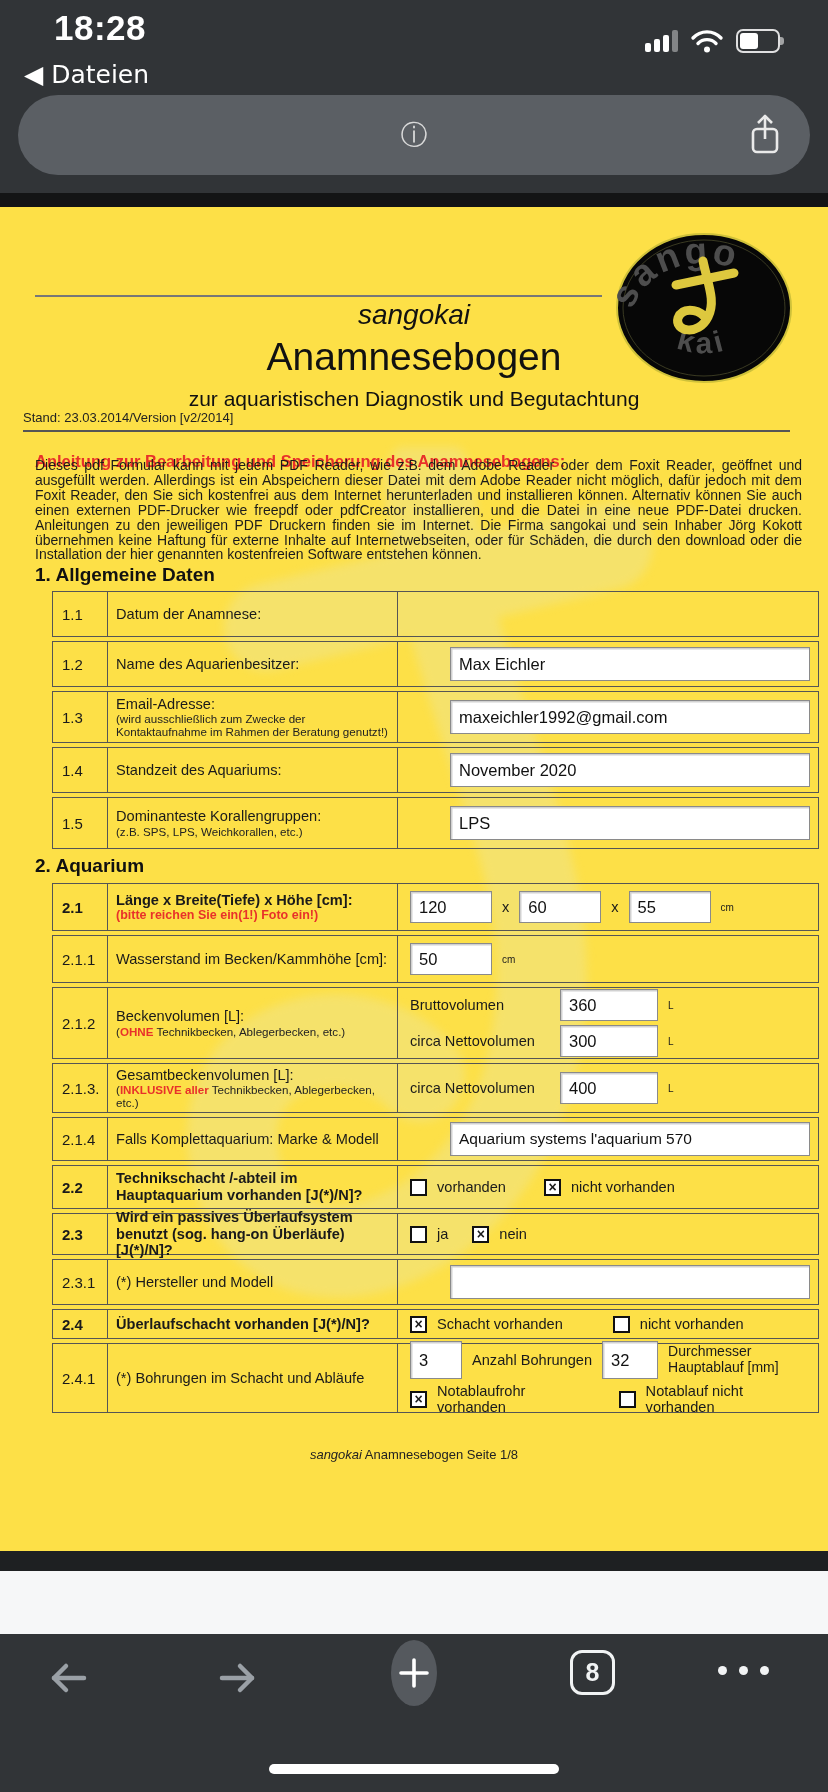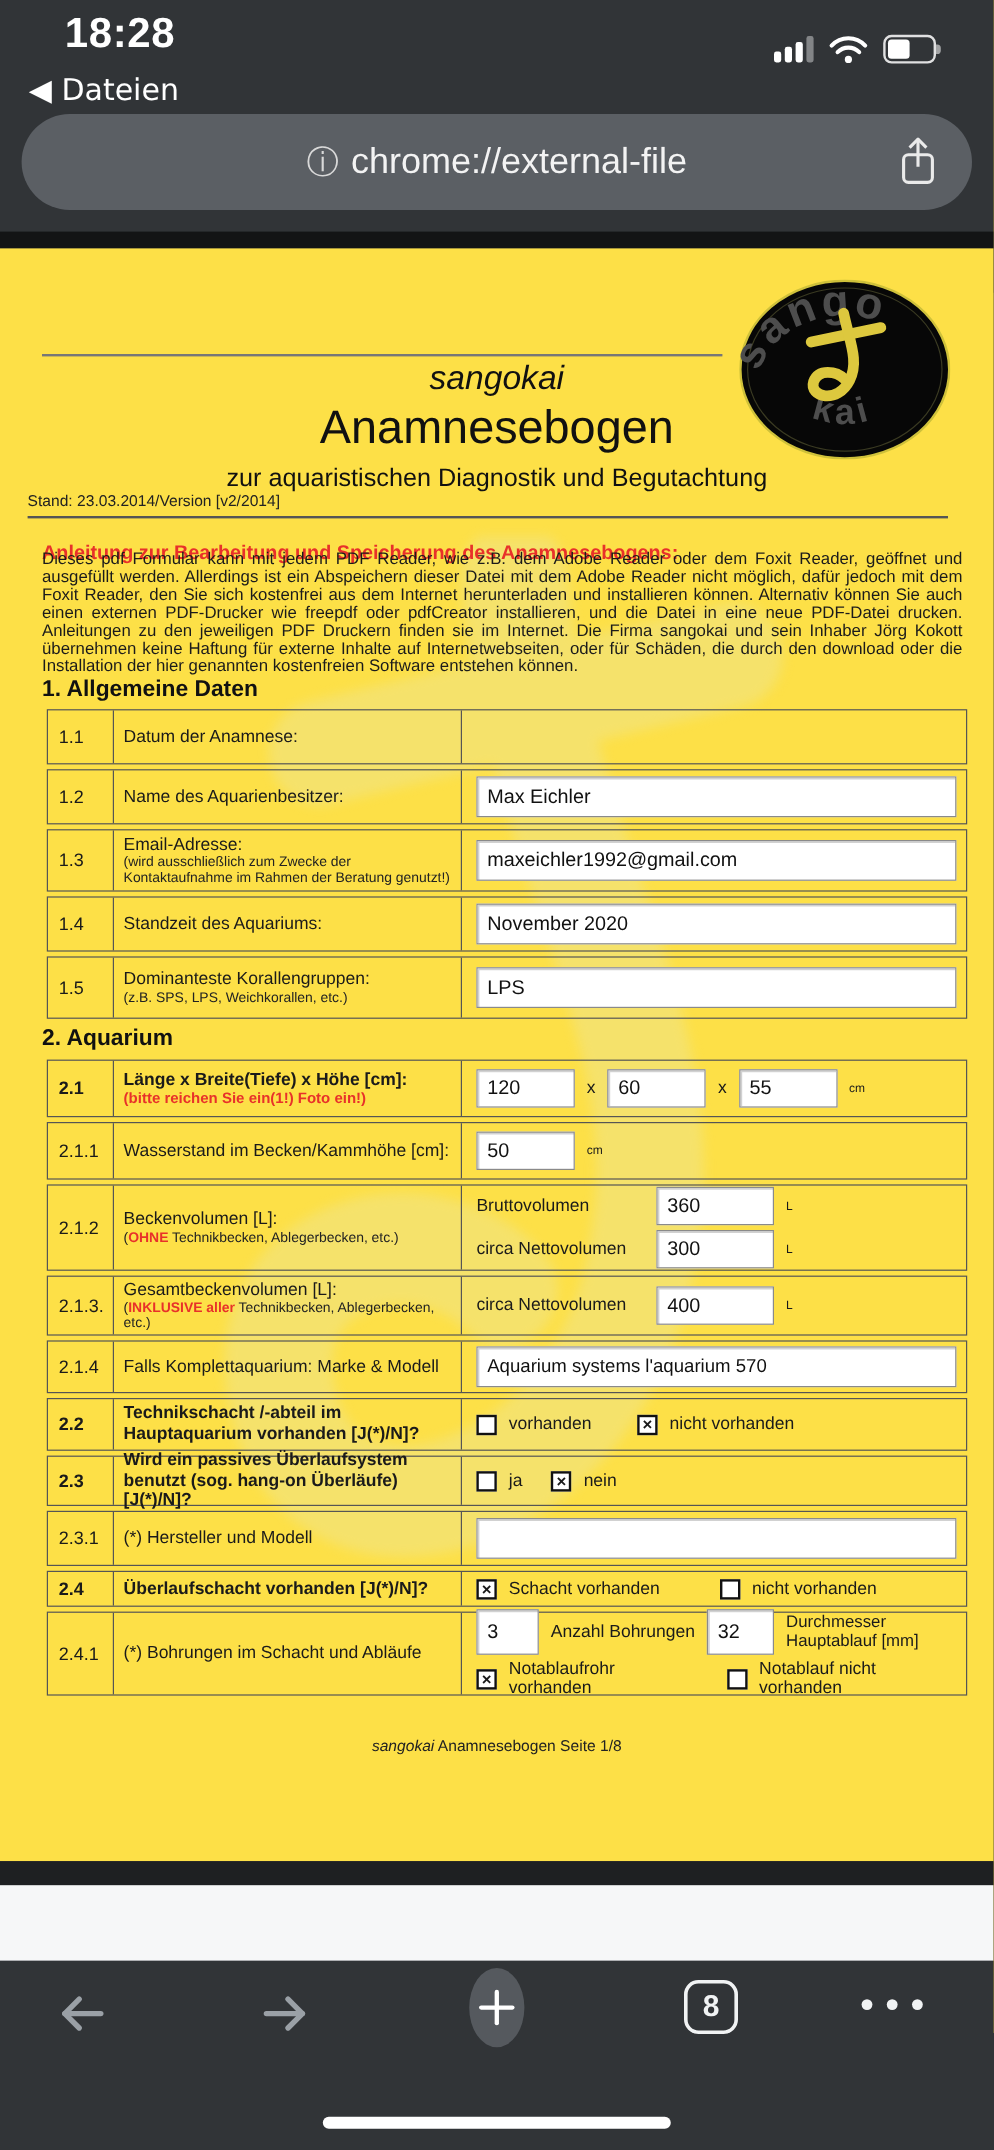--- a/index.html
+++ b/index.html
@@ -35,33 +35,33 @@
   .brand { position:absolute; left:0; top:92px; width:828px; text-align:center; font-style:italic; font-size:28px; color:#111; }
   .title { position:absolute; left:0; top:128px; width:828px; text-align:center; font-size:39px; color:#111; }
   .subtitle { position:absolute; left:0; top:180px; width:828px; text-align:center; font-size:21px; color:#111; }
   .logo { position:absolute; left:616px; top:26px; width:176px; height:150px; }
 
   .stand { position:absolute; left:23px; top:203px; width:767px; font-size:13px; padding-bottom:5px; border-bottom:2px solid #555; color:#222; }
   .inst-h { position:absolute; left:35px; top:214px; width:767px; font-size:16.5px; font-weight:700; color:#e8312a;margin-top:31px; }
   .inst-p { position:absolute; left:35px; top:251px; width:767px; font-size:14px; line-height:14.9px; text-align:justify; color:#1b1b1b; }
 
   .h-sec { position:absolute; left:35px; font-size:19px; font-weight:700; color:#111; }
-  .tbl { position:absolute; left:39px; width:767px; }
+  .tbl { position:absolute; left:52px; width:767px; }
   .trow { display:flex; border:1.5px solid #555; margin-bottom:4px; background:transparent; }
   .c-num { width:55px; border-right:1.5px solid #555; display:flex; align-items:center; padding-left:9px; font-size:15px; }
   .c-label { width:290px; border-right:1.5px solid #555; display:flex; flex-direction:column; justify-content:center; padding:3px 8px; font-size:14.6px; line-height:1.14; }
   .c-field { flex:1; display:flex; align-items:center; padding:3px 8px 3px 12px; gap:10px; font-size:14.6px; }
   .c-field.col { flex-direction:column; align-items:stretch; justify-content:center; gap:4px; }
   .frow { display:flex; align-items:center; gap:10px; }
   .bold { font-weight:700; }
   .red { color:#e8312a; font-weight:700; }
   .rednote { color:#e8312a; font-weight:700; font-size:12.5px; }
   .sub { font-size:11.6px; line-height:1.12; color:#222; }
   .pdf-input { font-family:"Liberation Sans", sans-serif; font-size:16.5px; color:#111; background:#fff; border:1.5px solid #8a8a8a; box-shadow:inset 1.5px 1.5px 0 rgba(0,0,0,.18); padding:2px 8px; height:34px; }
-  .w-full { flex:1; }
+  .w-full { flex:1;margin-left:40px; }
   .w-date { width:205px; }
   .w-dim { width:82px; height:32px; }
   .w-vol { width:98px; height:32px; }
   .w-cnt { width:52px; height:38px; }
   .w-dia { width:56px; height:38px; }
   .flabel { white-space:nowrap; }
   .vol-label { width:140px; }
   .unit { font-size:10px; }
   .cb { width:17px; height:17px; border:2px solid #111; background:#fff; display:inline-flex; align-items:center; justify-content:center; font-size:14px; font-weight:700; line-height:1; flex:0 0 auto; }
   .cb-label { font-size:14.6px; }
@@ -103,21 +103,20 @@
     <div class="batt">
       <span class="shell"></span>
         <span class="lvl"></span>
         <span class="nub"></span>
     </div>
   </div>
 
   <div class="urlbar">
     <div class="txt">
       <span class="info-glyph">ⓘ</span>
-      <span>chrome://external-file</span>
     </div>
     <svg class="share" width="34" height="44" viewBox="0 0 34 44">
       <rect x="5" y="16" width="24" height="23" rx="4" fill="none" stroke="#eaeaea" stroke-width="2.6"></rect>
       <line x1="17" y1="4" x2="17" y2="26" stroke="#eaeaea" stroke-width="2.6"></line>
       <polyline points="10,10 17,3 24,10" fill="none" stroke="#eaeaea" stroke-width="2.6" stroke-linejoin="round"></polyline>
     </svg>
   </div>
 </div>
 <div class="top-strip"></div>
 

